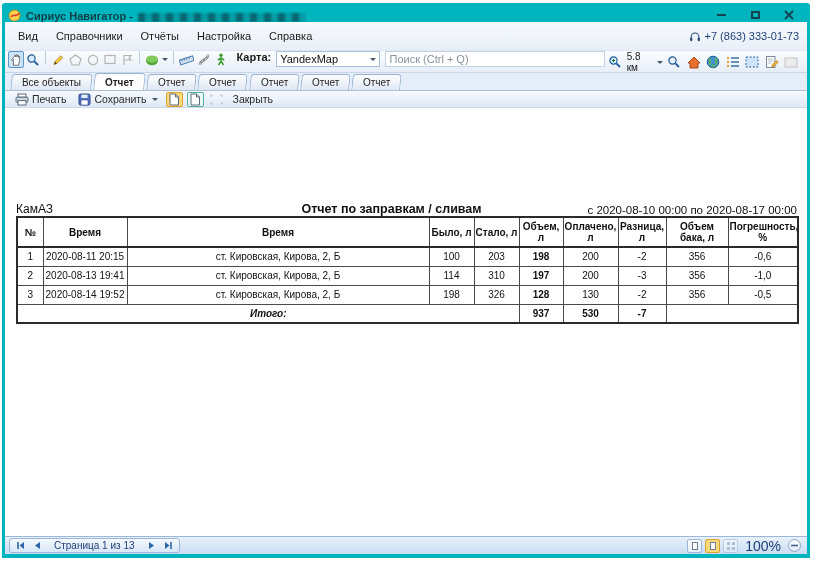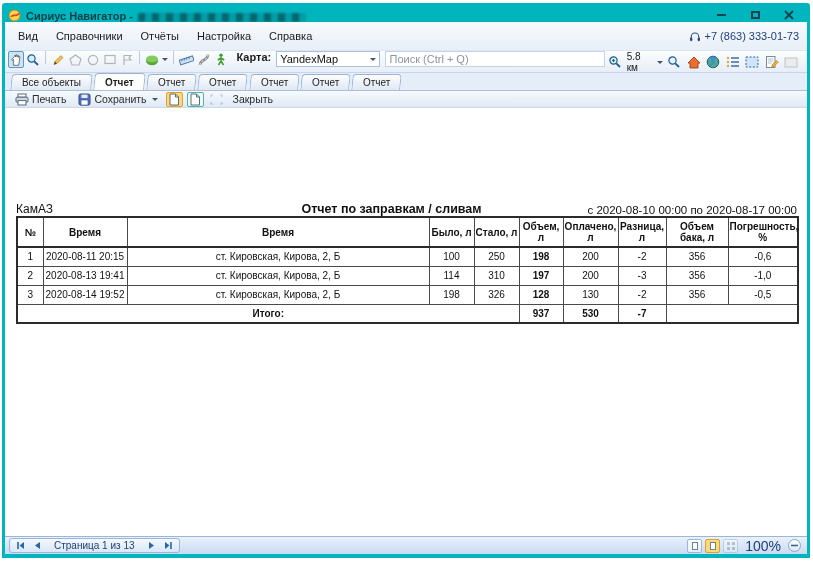--- a/index.html
+++ b/index.html
@@ -69,21 +69,21 @@
   .rep-title { flex:1; text-align:center; font-weight:bold; font-size:12.5px; }
   .rep-period { width:230px; text-align:right; font-size:11.5px; }
   table.rep { position:absolute; left:11px; top:108px; width:781px; border-collapse:collapse;
     table-layout:fixed; font-size:10px; color:#111; border:2px solid #2b2b2b; }
   table.rep th { border:1px solid #4a4a4a; border-bottom:2px solid #2b2b2b; font-size:10px;
     font-weight:bold; padding:3px 1px; background:#fff; }
   table.rep td { border:1px solid #4a4a4a; height:19px; text-align:center; padding:1px 2px; }
   td.addr { text-align:left; padding-left:4px; }
   td.vol { font-weight:bold; }
   tr.totals td { font-weight:bold; }
-  td.t-label { text-align:right; padding-right:6px; border-left:none; }
+  td.t-label { text-align:right; padding-right:6px; border-left:none;font-style:italic; }
   
   .statusbar { height:18px; background:linear-gradient(#e9f1fb,#c9dcf3); border-top:1px solid #9cb6d8;
     display:flex; align-items:center; padding:0 4px; }
   .pager { display:flex; align-items:center; gap:1px; background:linear-gradient(#f4f9ff,#d9e7f7);
     border:1px solid #9cb6d8; border-radius:3px; height:15px; padding:0 2px; }
   .pbtn { width:16px; height:13px; display:flex; align-items:center; justify-content:center;
     border-radius:2px; }
   .page-text { font-size:10px; color:#1f3f77; padding:0 8px; }
   .status-right { margin-left:auto; display:flex; align-items:center; gap:3px; padding-right:2px; }
   .vbtn { width:15px; height:14px; border:1px solid #9cb6d8; border-radius:2px;
@@ -375,21 +375,21 @@
             <th>Объем бака, л</th>
             <th>Погрешность, %</th>
           </tr>
         </thead>
         <tbody>
           <tr>
             <td>1</td>
             <td>2020-08-11 20:15</td>
             <td class="addr">ст. Кировская, Кирова, 2, Б</td>
             <td>100</td>
-            <td>250</td>
+            <td>203</td>
             <td class="vol">198</td>
             <td>200</td>
             <td>-2</td>
             <td>356</td>
             <td>-0,6</td>
           </tr>
           <tr>
             <td>2</td>
             <td>2020-08-13 19:41</td>
             <td class="addr">ст. Кировская, Кирова, 2, Б</td>

